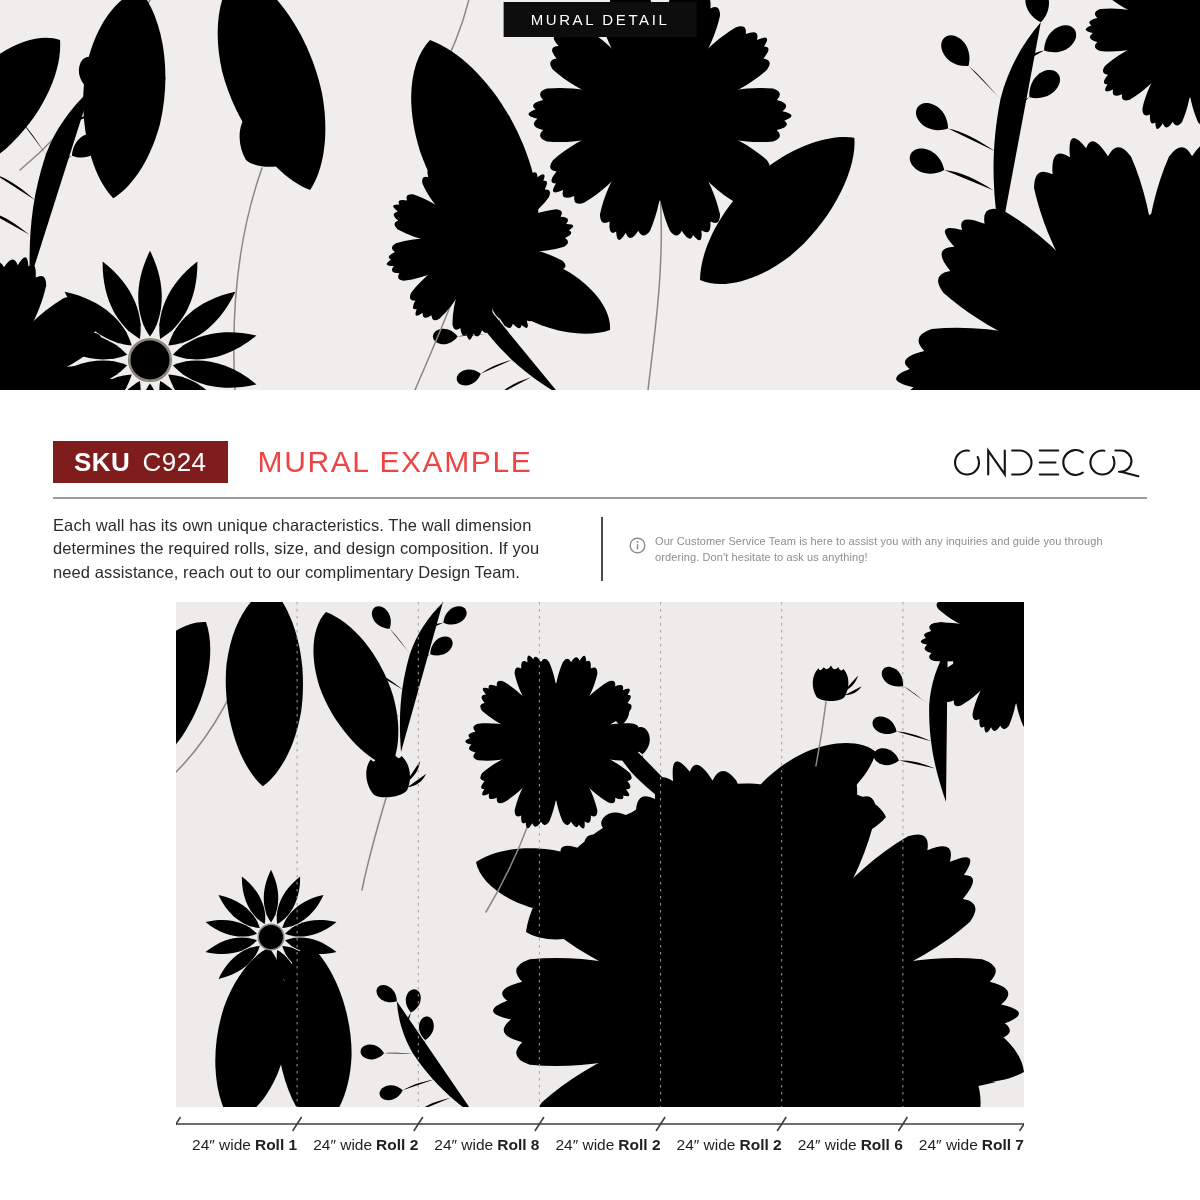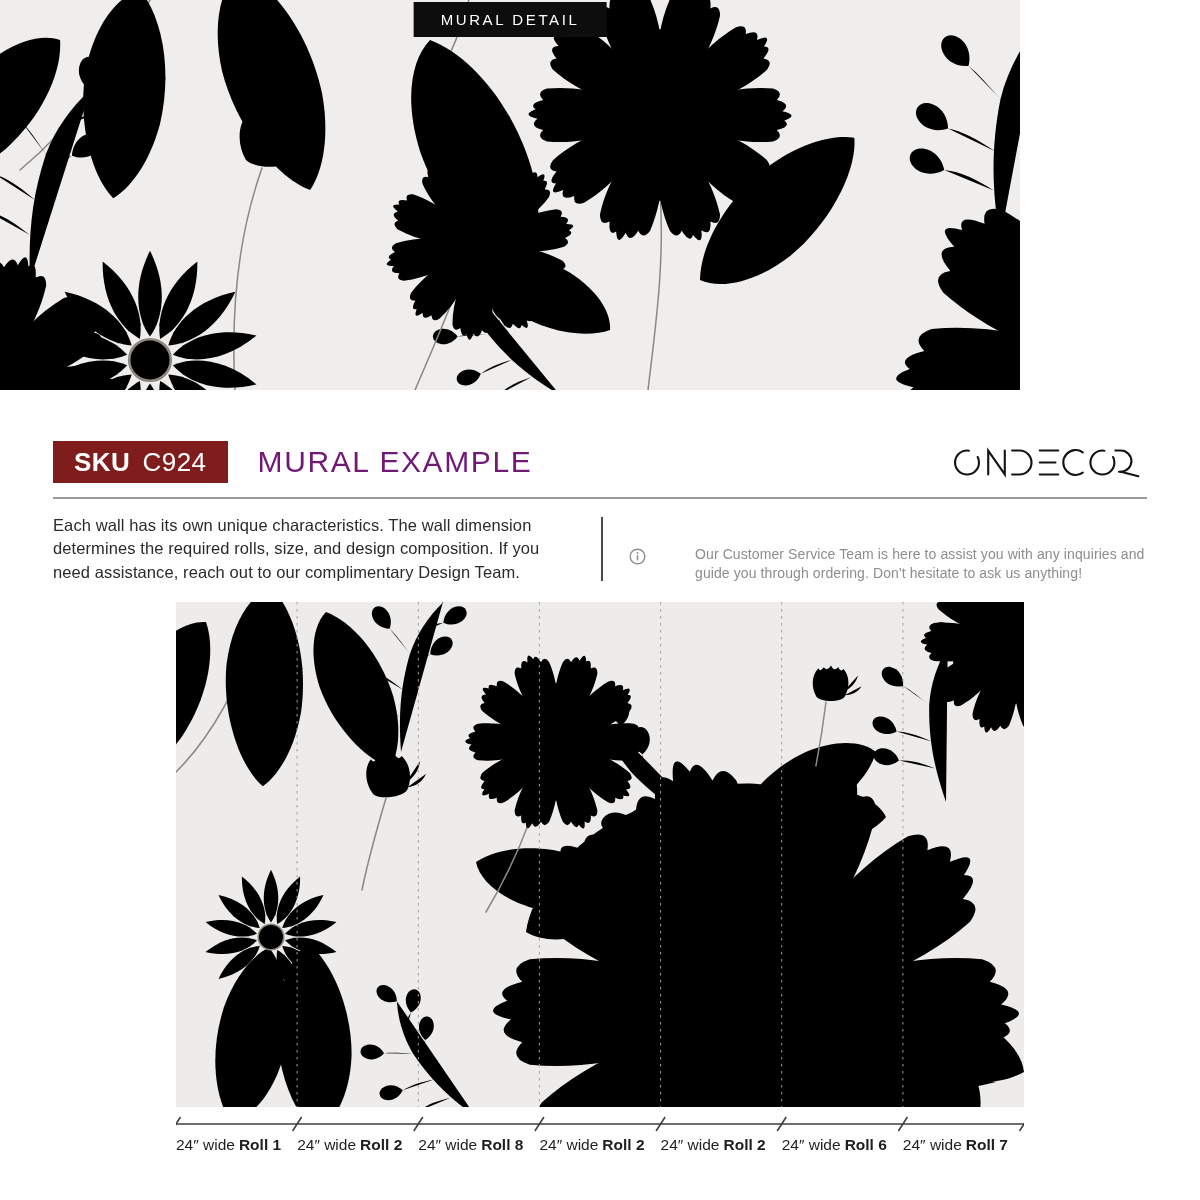--- a/index.html
+++ b/index.html
@@ -9,67 +9,67 @@
     font-family:"Liberation Sans", sans-serif;
     -webkit-font-smoothing:antialiased;
     overflow:hidden;
   }
   
   .art *{vector-effect:non-scaling-stroke;}
   .art path,.art line,.art circle{stroke:#8c8880;fill:none;stroke-width:1.5;stroke-linecap:round;stroke-linejoin:round;}
   .art line.dash{stroke:#a39f97;stroke-width:1;stroke-dasharray:2.5 4.5;stroke-linecap:butt;}
 
   
-  .banner{position:relative;width:1020px;height:390px;background:#efeeec;overflow:hidden;}
+  .banner{position:relative;width:1200px;height:390px;background:#efeeec;overflow:hidden;}
   .banner-badge{
     position:absolute;top:2px;left:50%;transform:translateX(-50%);
     background:#0d0d0d;color:#fff;font-size:15px;font-weight:500;
     letter-spacing:2.6px;padding:9px 27px;white-space:nowrap;
   }
 
   
   .content{padding:0 53px;}
   .header-row{display:flex;align-items:center;margin-top:51px;height:42px;}
   .sku-badge{
     background:#7f1d1d;color:#fff;height:42px;display:flex;align-items:center;
     padding:0 21px;font-size:26px;letter-spacing:.5px;white-space:nowrap;
   }
   .sku-badge .sku-l{font-weight:700;margin-right:12px;}
   .sku-badge .sku-v{font-weight:400;}
   .page-title{
     margin-left:30px;font-size:30px;font-weight:500;letter-spacing:1.6px;
-    color:#701a75;white-space:nowrap;
+    color:#ef4444;white-space:nowrap;
   }
   .brand{margin-left:auto;display:flex;align-items:center;}
   .brand svg{display:block;}
   .brand path,.brand circle{stroke:#141414;fill:none;stroke-width:2.3;stroke-linecap:round;}
   .header-divider{border:none;border-top:2px solid #9b9b9b;margin:14px 0 0 0;}
 
   
-  .info-row{display:flex;align-items:flex-end;padding:15px 53px 0;}
+  .info-row{display:flex;align-items:center;padding:15px 53px 0;}
   .info-left{
     width:512px;font-size:16.5px;line-height:1.42;color:#2b2b2b;letter-spacing:.1px;
   }
   .v-divider{width:2px;align-self:stretch;background:#4a4a4a;margin:3px 24px 3px 36px;}
   .info-right{
     flex:1;display:flex;align-items:flex-start;color:#8d8d8d;
-    font-size:14px;line-height:1.42;letter-spacing:.1px;padding-top:1px;gap:40px;
+    font-size:11px;line-height:1.42;letter-spacing:.1px;padding-top:1px;
   }
   .info-icon{flex:0 0 auto;margin:3px 9px 0 2px;}
   .info-icon circle.o{stroke:#8d8d8d;fill:none;stroke-width:1.4;}
   .info-icon .g{fill:#8d8d8d;}
 
   
   .mural-wrap{width:848px;margin:18px auto 0;}
   .mural-image{width:848px;height:505px;background:#edecea;overflow:hidden;}
   .measure{display:block;margin-top:9px;}
   .measure path{stroke:#3f3f3f;fill:none;stroke-width:1.3;}
   .measure .tick{stroke-width:1.6;}
   .roll-labels{display:flex;margin-top:2px;}
-  .roll-labels .cell{flex:1;text-align:left;font-size:15.5px;color:#1f1f1f;white-space:nowrap;}
+  .roll-labels .cell{flex:1;text-align:right;font-size:15.5px;color:#1f1f1f;white-space:nowrap;}
   .roll-labels .cell b{font-weight:700;margin-left:4px;}
 </style>
 </head>
 <body>
 
 <svg width="0" height="0" style="position:absolute">
   <defs>
     <g id="dots">
       <circle class="dot" cx="0" cy="0" r="1.5"></circle>
         <circle class="dot" cx="3.5" cy="-1.5" r="1.4"></circle>

